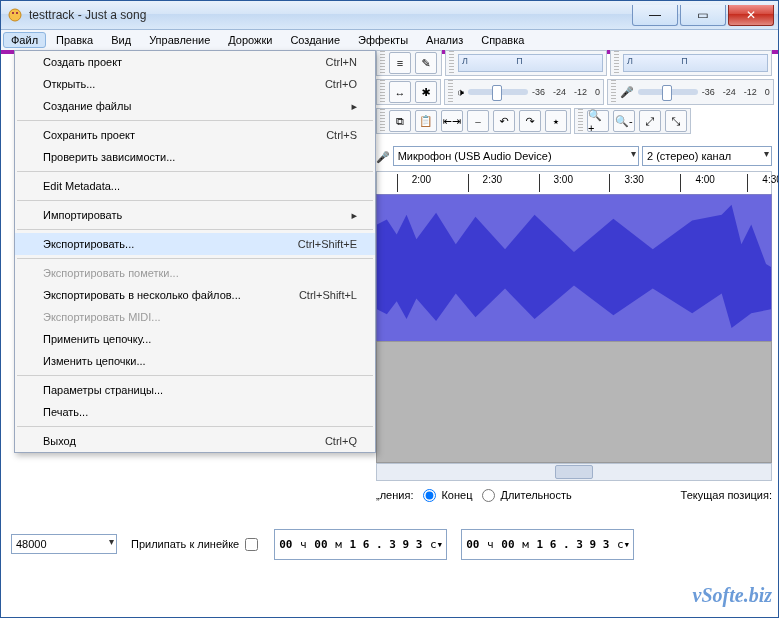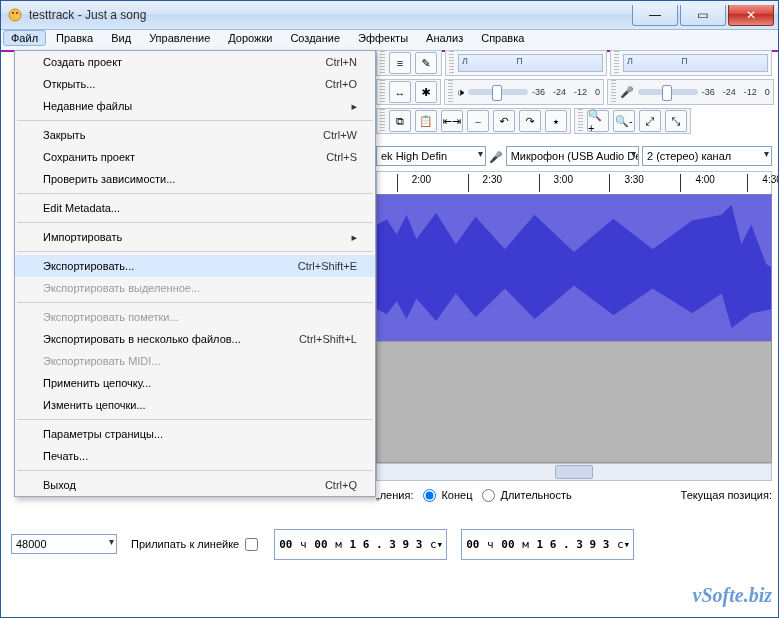--- a/index.html
+++ b/index.html
@@ -5,21 +5,21 @@
   html,body{margin:0;padding:0;font-family:Tahoma,Arial,sans-serif;font-size:11px;color:#000;background:#fff}
   .win{width:779px;height:618px;background:#fff;border:1px solid #2a5a9c;box-sizing:border-box;position:relative;overflow:hidden}
   
   .titlebar{height:28px;background:linear-gradient(#e9f1fb,#d6e5f7 45%,#c4d9f2 46%,#d9e8f9);display:flex;align-items:center;padding:0 0 0 6px;border-bottom:1px solid #9fb9d8}
   .titlebar .icon{width:16px;height:16px;margin-right:6px}
   .titlebar .title{flex:1;color:#2b2b2b;font-size:12px}
   .winbtns{display:flex;height:20px;margin-right:4px}
   .winbtn{width:44px;height:20px;border:1px solid #7495c3;border-top:none;border-radius:0 0 3px 3px;margin-left:2px;display:flex;align-items:center;justify-content:center;background:linear-gradient(#e8f1fc,#cde1f7);font-size:12px}
   .winbtn.close{background:linear-gradient(#f08f8a,#d54b3f 45%,#c62c1e 46%,#e2887f);color:#fff;border-color:#8f2a22}
   
-  .menubar{height:20px;display:flex;align-items:flex-start;gap:2px;padding:0 2px;background:#f3f6fb;border-bottom:2px solid #a21caf}
+  .menubar{height:20px;display:flex;align-items:center;gap:2px;padding:0 2px;background:#f3f6fb;border-bottom:4px solid #a21caf}
   .menubar .mitem{padding:2px 8px;border-radius:3px}
   .menubar .mitem.open{background:#cfe3f9;border:1px solid #8db5e0;padding:1px 7px}
   
   .toolreg{position:absolute;left:375px;right:6px;top:49px;height:92px}
   .tb-row{display:flex;align-items:center;gap:3px}
   .tb{border:1px solid #b9c4d3;background:#f4f6f9;height:24px;display:flex;align-items:center;padding:0 3px;gap:4px}
   .grip{width:5px;height:100%;background:repeating-linear-gradient(#bbb,#bbb 1px,transparent 1px,transparent 3px)}
   .btn-sm{width:20px;height:20px;border:1px solid #a9b6c9;background:#f9fafc;display:flex;align-items:center;justify-content:center;border-radius:2px;font-size:11px}
   .meter{height:16px;background:linear-gradient(#eaf1ff,#d5e3f6);border:1px solid #a9bdd8;flex:1;position:relative;min-width:120px}
   .meter span{position:absolute;top:1px;font-size:9px;color:#3c5a82}
@@ -165,21 +165,20 @@
       <span class="grip"></span>
       <span class="btn-sm">🔍+</span>
       <span class="btn-sm">🔍-</span>
       <span class="btn-sm">⤢</span>
       <span class="btn-sm">⤡</span>
     </div>
   </div>
 </div>
 
 <div class="devbar">
-  <div class="combo" style="width:90px">ek High Defin</div>
   <span style="align-self:center">🎤</span>
   <div class="combo" style="flex:1">Микрофон (USB Audio Device)</div>
   <div class="combo" style="width:110px">2 (стерео) канал</div>
 </div>
 
 <div class="ruler">
   <span class="tk" style="left:5%">2:00</span>
   <span class="tk" style="left:23%">2:30</span>
   <span class="tk" style="left:41%">3:00</span>
   <span class="tk" style="left:59%">3:30</span>
@@ -201,49 +200,42 @@
 <div class="dropdown" id="dd">
       <div class="row">
         <span>Создать проект</span>
         <span class="sc">Ctrl+N</span>
       </div>
       <div class="row">
         <span>Открыть...</span>
         <span class="sc">Ctrl+O</span>
       </div>
       <div class="row sub">
-        <span>Недавние файлы</span>
-      </div>
-      <hr>
-      <div class="row">
-        <span>Закрыть</span>
-        <span class="sc">Ctrl+W</span>
-      </div>
+        <span>Создание файлы</span>
+      </div>
+      <hr>
       <div class="row">
         <span>Сохранить проект</span>
         <span class="sc">Ctrl+S</span>
       </div>
       <div class="row">
         <span>Проверить зависимости...</span>
       </div>
       <hr>
       <div class="row">
         <span>Edit Metadata...</span>
       </div>
       <hr>
       <div class="row sub">
         <span>Импортировать</span>
       </div>
       <hr>
       <div class="row hi">
         <span>Экспортировать...</span>
         <span class="sc">Ctrl+Shift+E</span>
-      </div>
-      <div class="row disabled">
-        <span>Экспортировать выделенное...</span>
       </div>
       <hr>
       <div class="row disabled">
         <span>Экспортировать пометки...</span>
       </div>
       <div class="row">
         <span>Экспортировать в несколько файлов...</span>
         <span class="sc">Ctrl+Shift+L</span>
       </div>
       <div class="row disabled">

